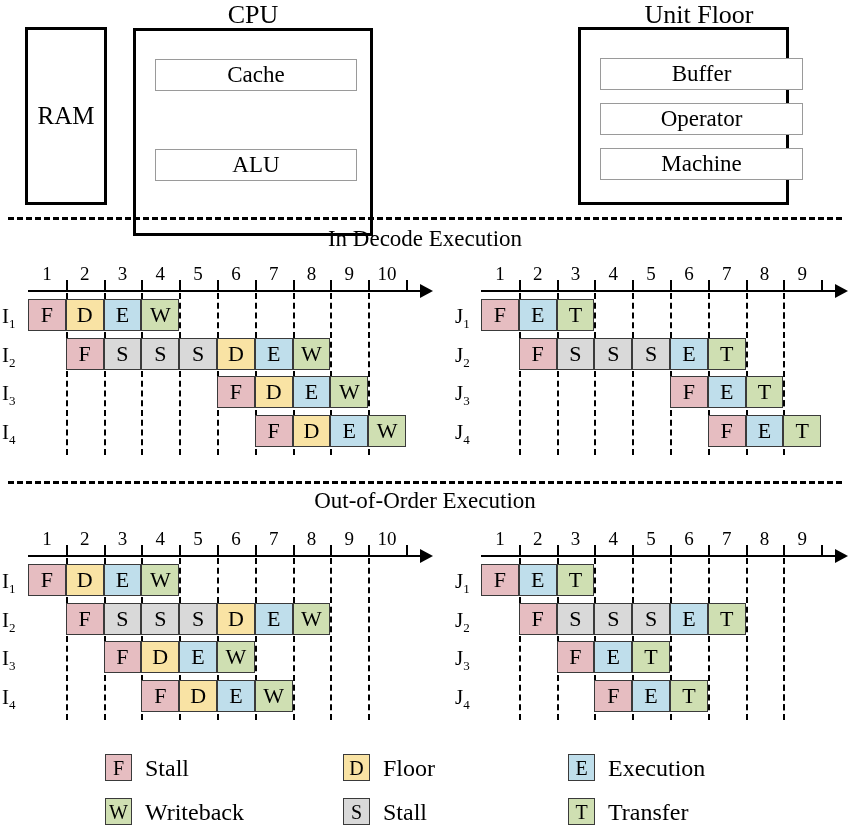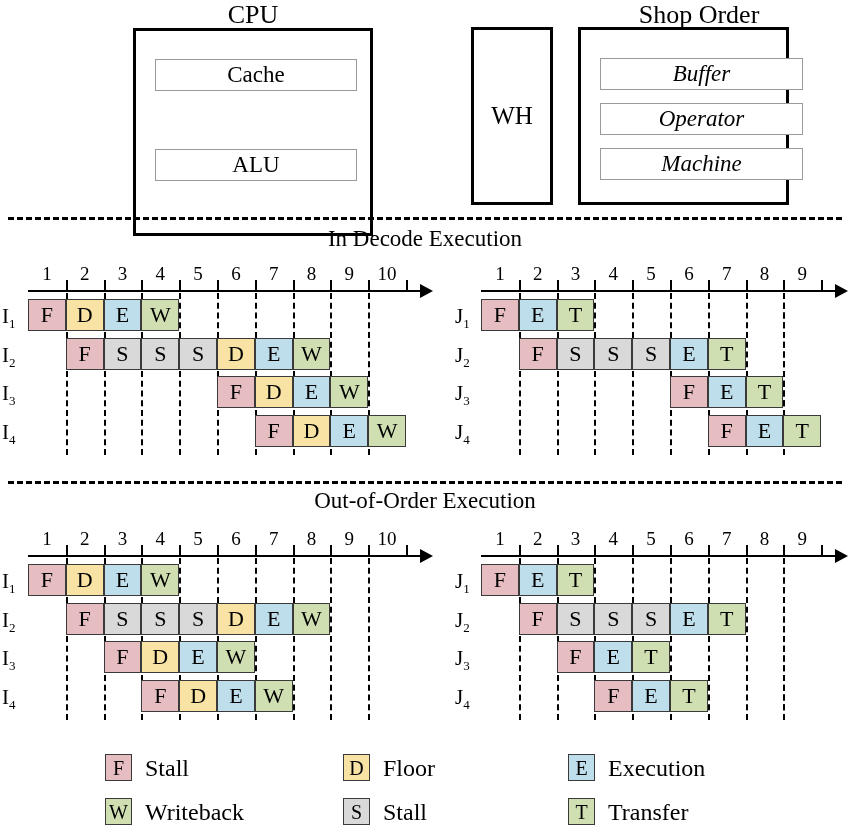--- a/index.html
+++ b/index.html
@@ -45,28 +45,28 @@
          display:flex;align-items:center;justify-content:center;
          font-size:20px;line-height:20px;}
   .lg-txt{margin-left:13px;font-size:24px;line-height:26px;white-space:nowrap;}
 </style>
 </head>
 <body>
 
 <div id="arch">
 
   <div class="arch-title" style="left:133px;top:0;width:240px;">CPU</div>
+  <div class="side-box" style="left:25px;top:27px;width:82px;height:178px;">RAM</div>
   <div class="outer-box" style="left:133px;top:28px;width:240px;height:208px;text-align:right;">
     <div class="inner-box" style="left:19px;top:28px;width:202px;height:32px;">Cache</div>
     <div class="inner-box" style="left:19px;top:118px;width:202px;height:32px;">ALU</div>
   </div>
 
-  <div class="arch-title" style="left:578px;top:0;width:242px;">Shop Order</div>
-  <div class="side-box" style="left:471px;top:27px;width:82px;height:178px;">WH</div>
-  <div class="outer-box" style="left:578px;top:27px;width:211px;height:178px;font-style:italic;">
+  <div class="arch-title" style="left:578px;top:0;width:242px;">Unit Floor</div>
+  <div class="outer-box" style="left:578px;top:27px;width:211px;height:178px;">
     <div class="inner-box" style="left:19px;top:28px;width:203px;height:32px;">Buffer</div>
     <div class="inner-box" style="left:19px;top:73px;width:203px;height:32px;">Operator</div>
     <div class="inner-box" style="left:19px;top:118px;width:203px;height:32px;">Machine</div>
   </div>
 </div>
 
 <div class="hdash" style="top:217px;"></div>
 <div class="section-title" style="top:226px;">In Decode Execution</div>
 
 <div class="hdash" style="top:481px;"></div>

